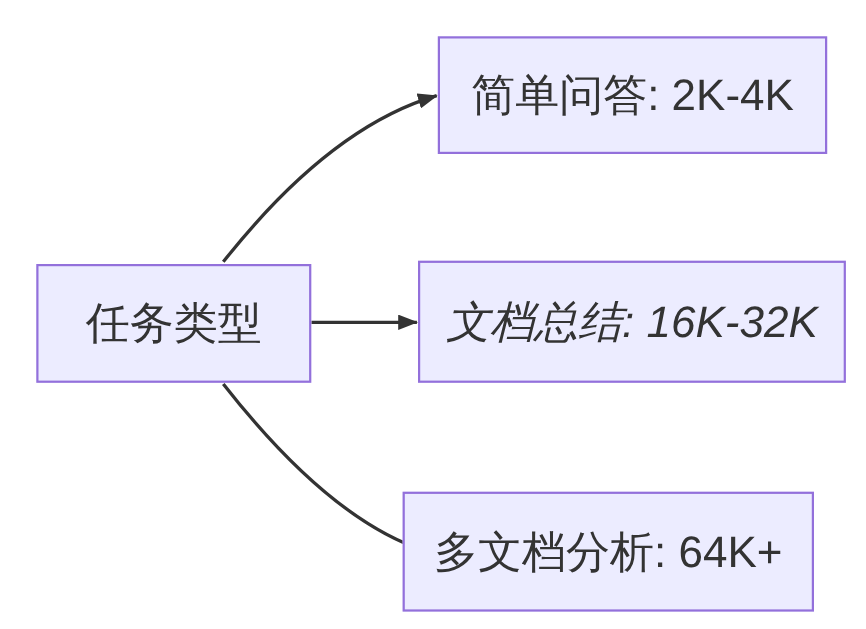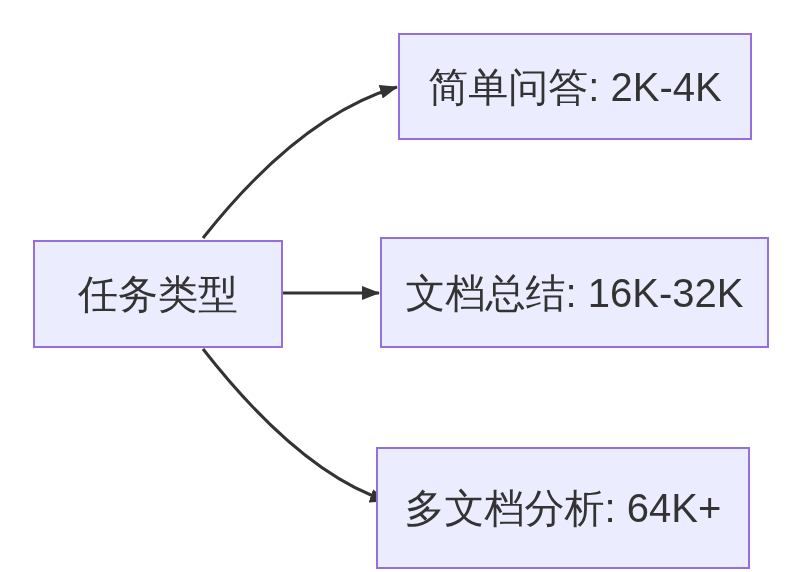--- a/index.html
+++ b/index.html
@@ -48,22 +48,22 @@
     align-items: center;
     justify-content: center;
     color: var(--text-color);
     font-size: 40px;
     line-height: 1.2;
     white-space: nowrap;
     text-align: center;
   }
   .node-root { left: 33px;  top: 240px; width: 250px; height: 108px; }
   .node-b1   { left: 398px; top: 33px;  width: 354px; height: 107px; }
-  .node-b2   { left: 380px; top: 237px; width: 389px; height: 111px; }
-  .node-b3   { left: 376px; top: 447px; width: 374px; height: 122px; }
+  .node-b2   { left: 380px; top: 237px; width: 389px; height: 111px; font-style: italic; }
+  .node-b3   { left: 366px; top: 447px; width: 374px; height: 109px; }
 </style>
 </head>
 <body>
 
 <div class="canvas">
 
   <svg class="edges" viewBox="0 0 787 572" xmlns="http://www.w3.org/2000/svg">
     <defs>
       <marker id="arrowhead" viewBox="0 0 18 14" refX="17" refY="7" markerWidth="18" markerHeight="14" markerUnits="userSpaceOnUse" orient="auto">
         <path class="arrowhead-shape" d="M0,0 L18,7 L0,14 Z"></path>

